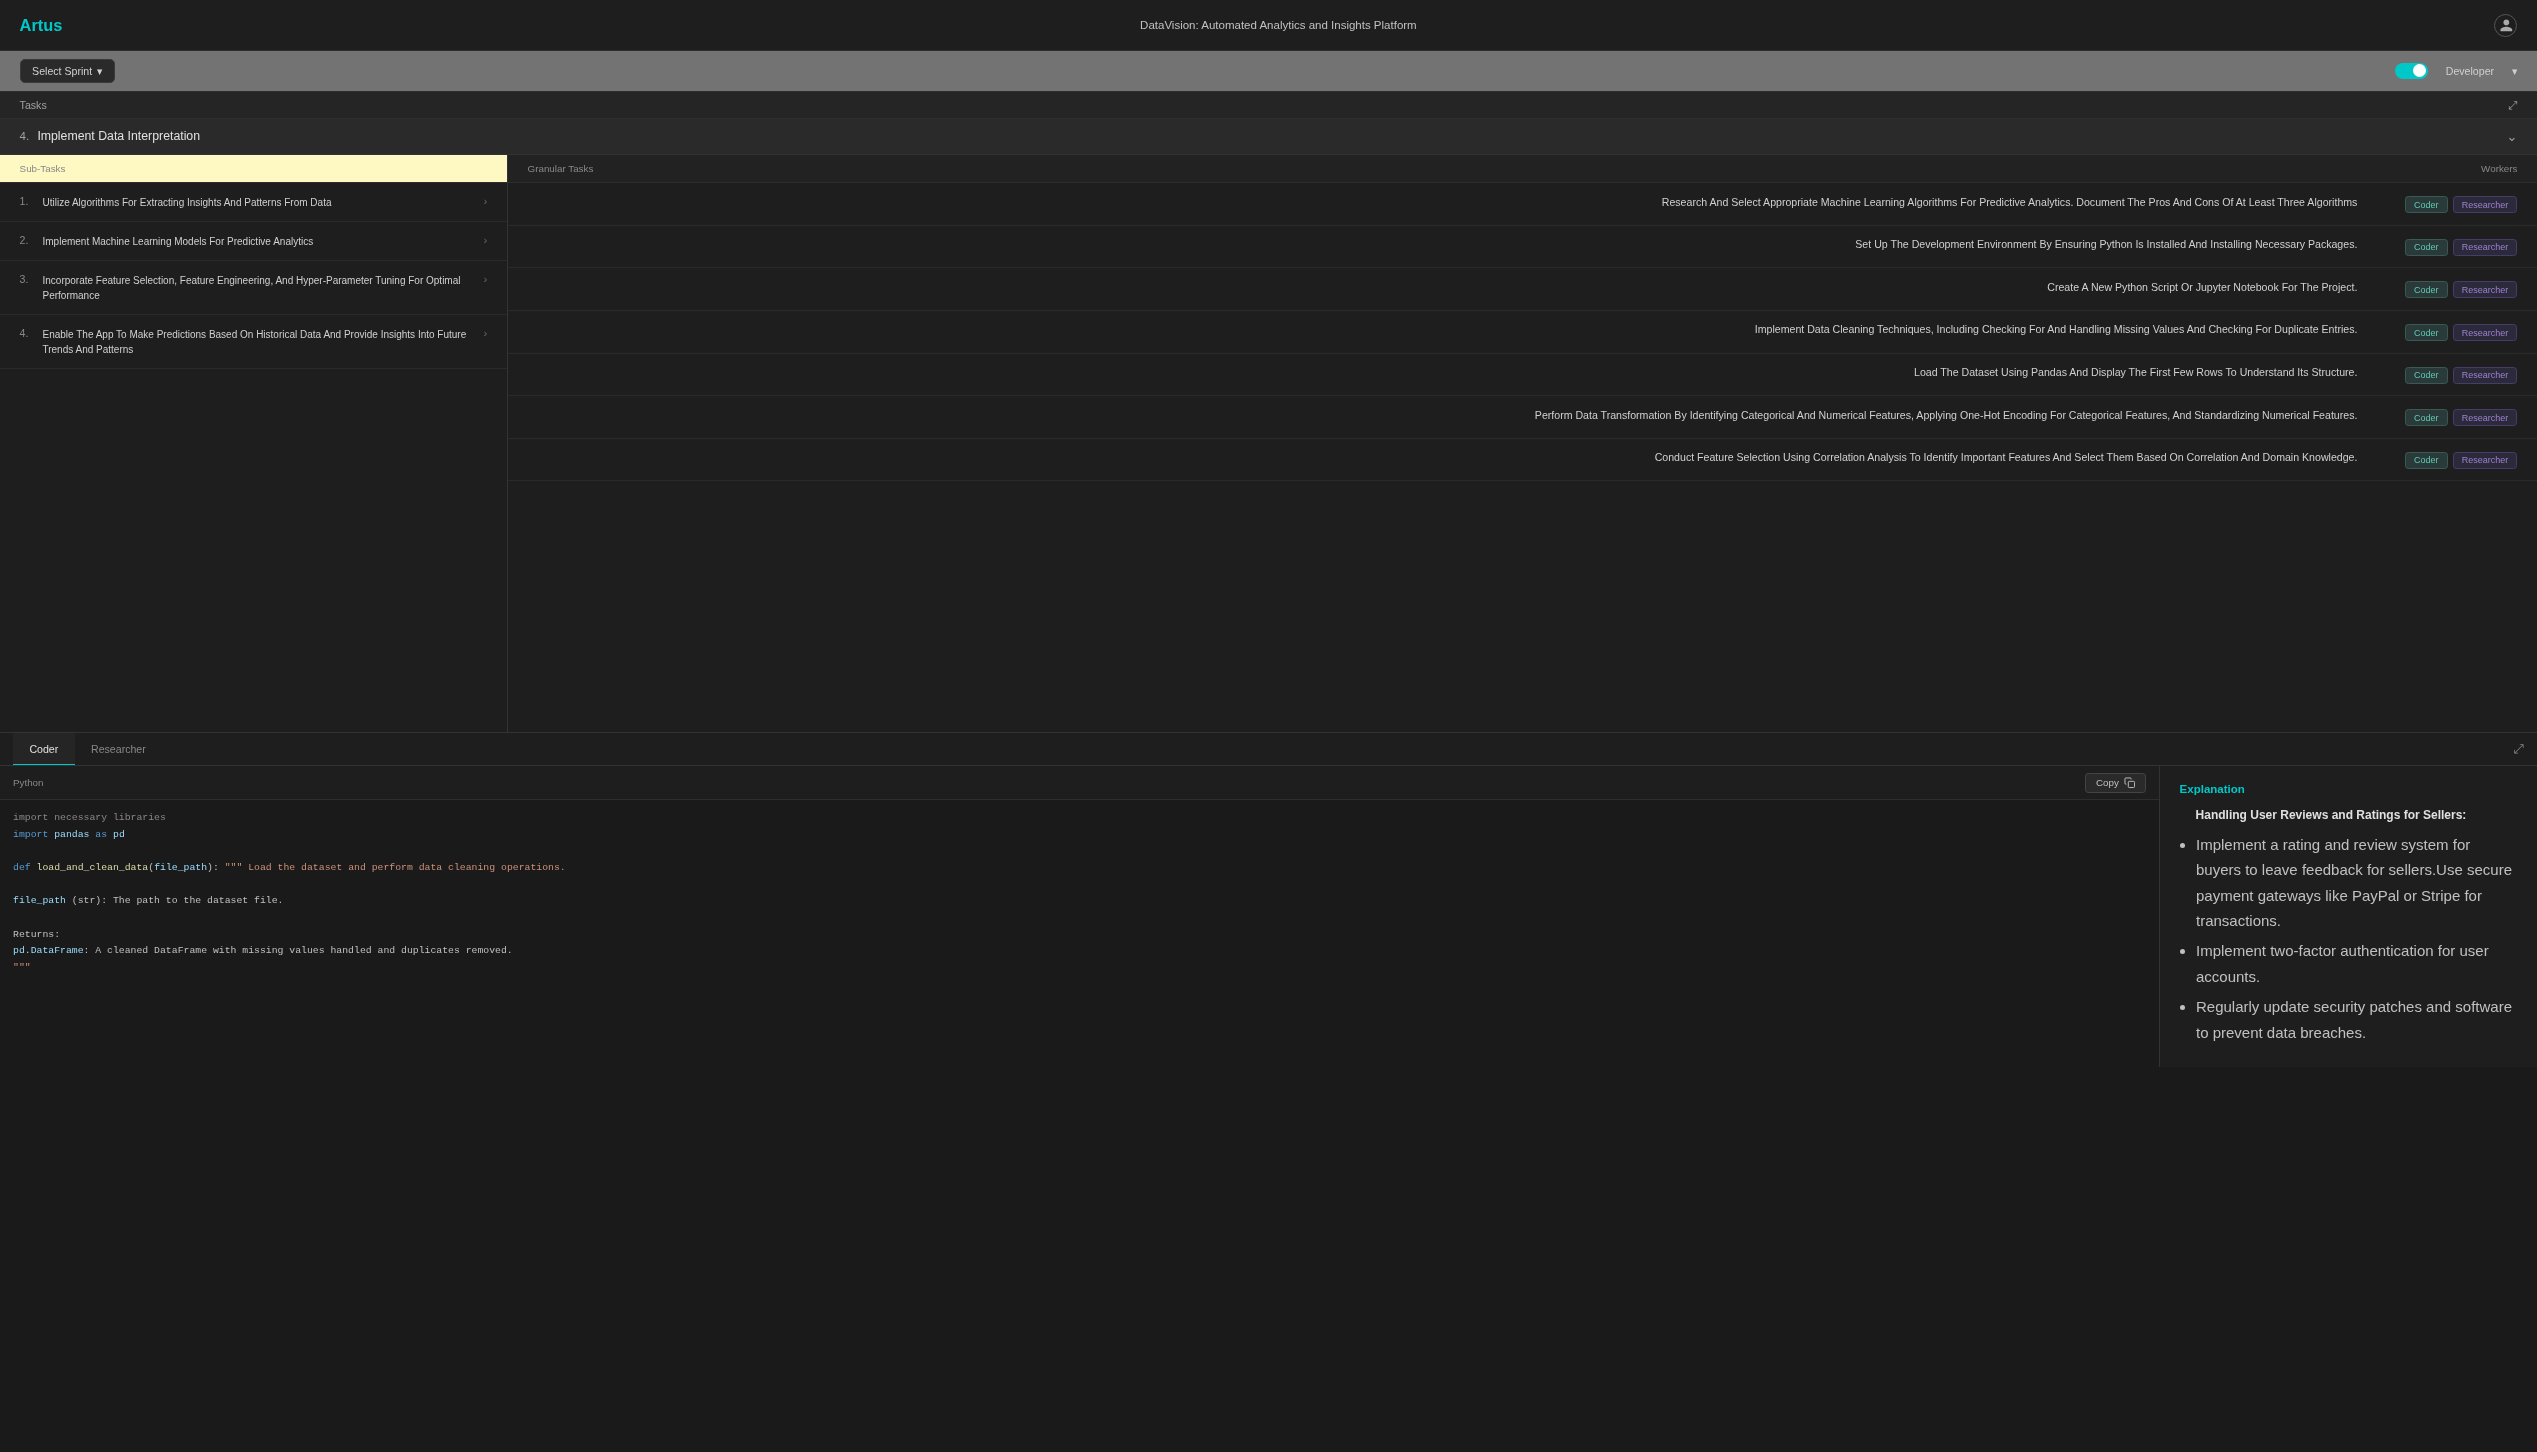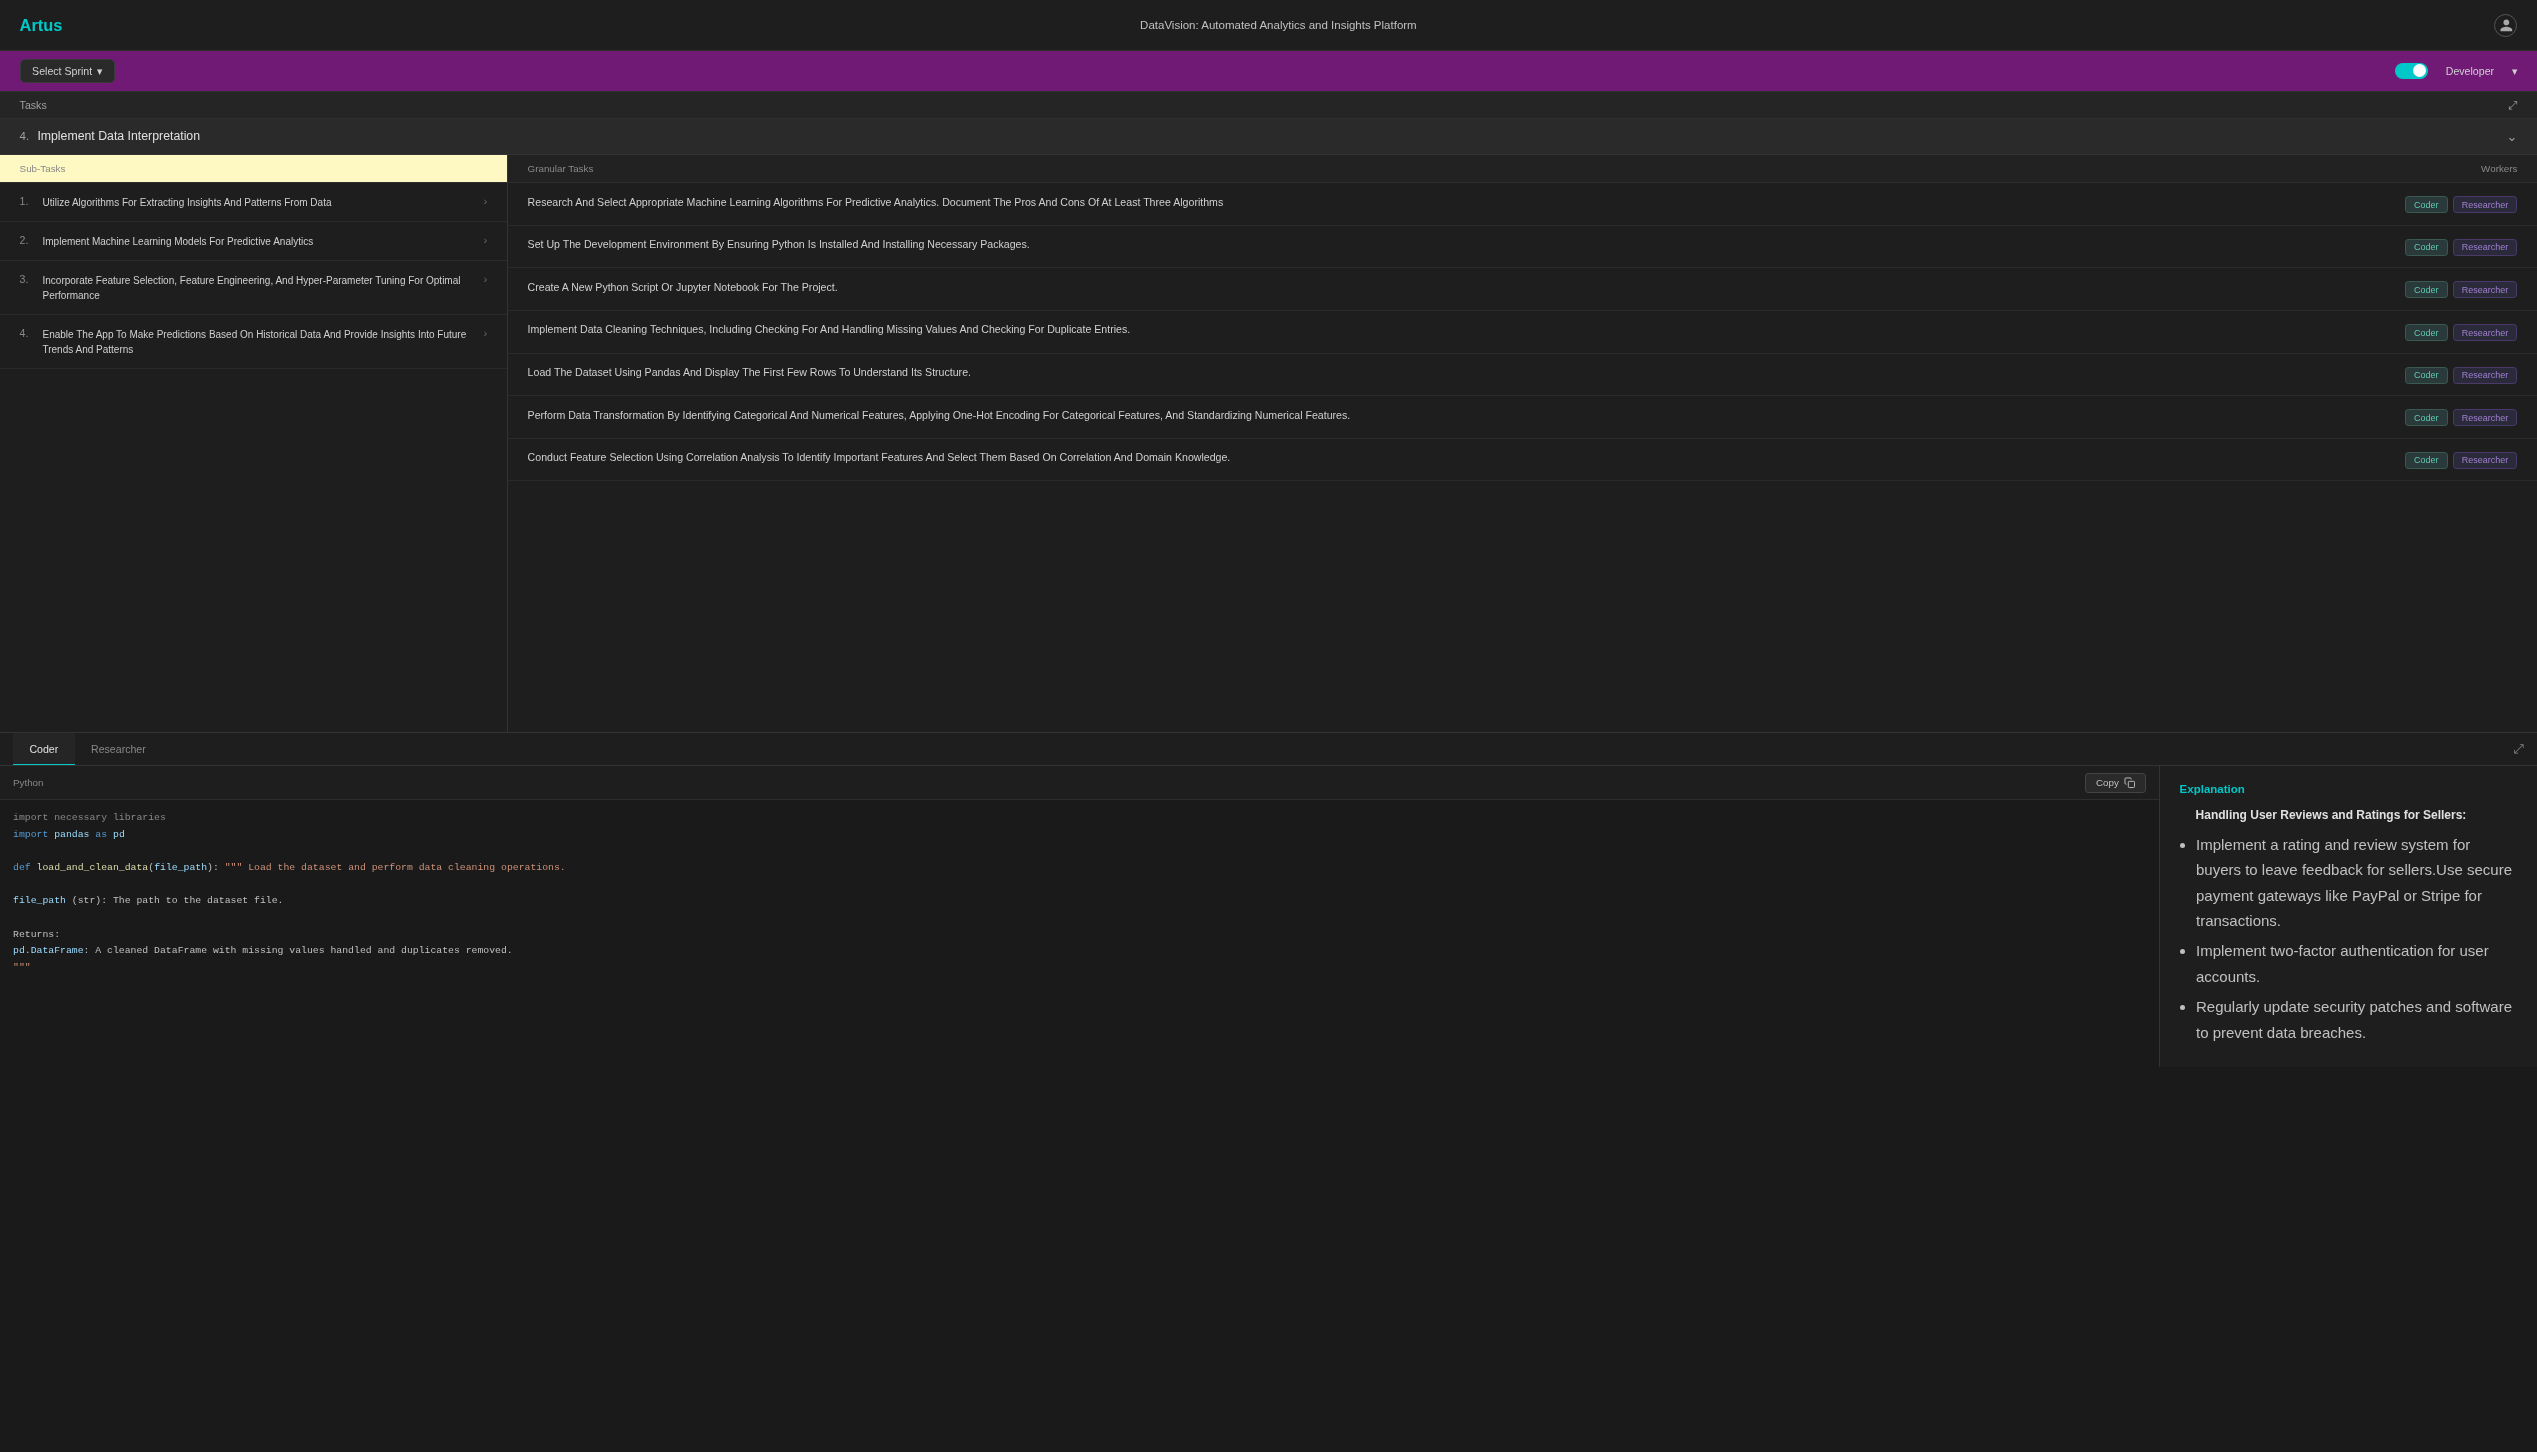--- a/index.html
+++ b/index.html
@@ -38,21 +38,21 @@
       border: 0.8px solid #555;
       display: flex;
       align-items: center;
       justify-content: center;
       color: #aaa;
       font-size: 13px;
     }
 
     
     .toolbar {
-      background: #701a75;
+      background: #737373;
       display: flex;
       align-items: center;
       justify-content: space-between;
       padding: 8.2px 19.6px;
       border-bottom: 0.8px solid #2e2e2e;
     }
     .sprint-selector {
       background: #2a2a2a;
       border: 0.8px solid #3a3a3a;
       color: #d0d0d0;
@@ -214,20 +214,21 @@
       justify-content: space-between;
       padding: 11.5px 19.6px;
       border-bottom: 0.8px solid #2a2a2a;
       gap: 13px;
     }
     .granular-text {
       color: #d0d0d0;
       font-size: 10.6px;
       line-height: 1.5;
       flex: 1;
+      text-align: right;
     }
     .workers-badges {
       display: flex;
       gap: 4.9px;
       min-width: 147px;
       justify-content: flex-end;
       align-items: flex-start;
       padding-top: 1.6px;
     }
     .badge {

